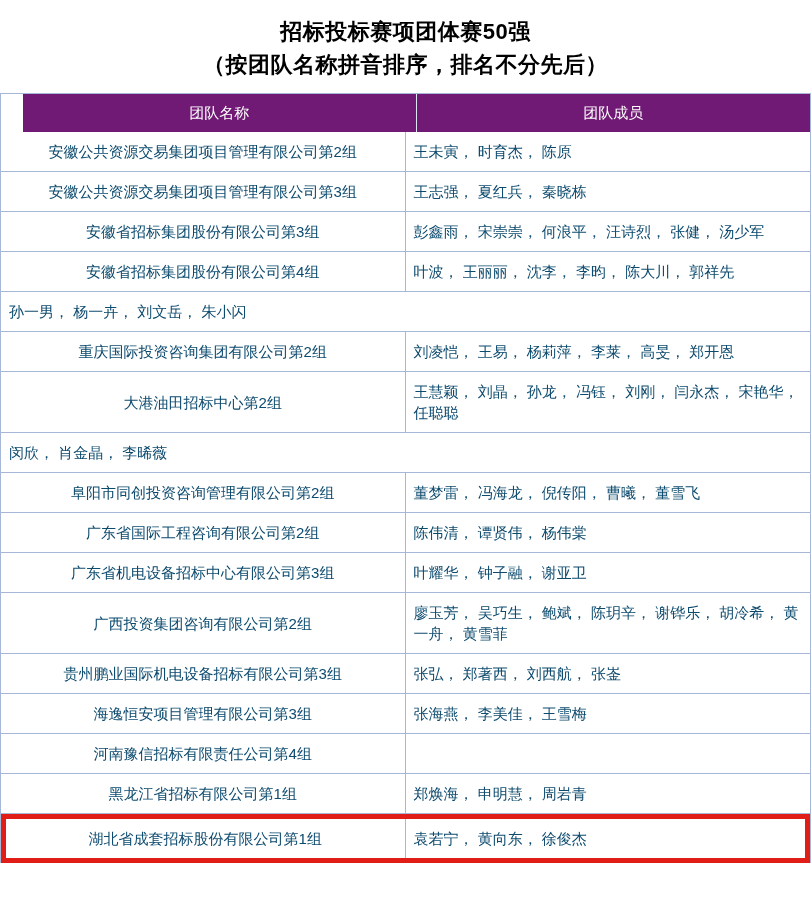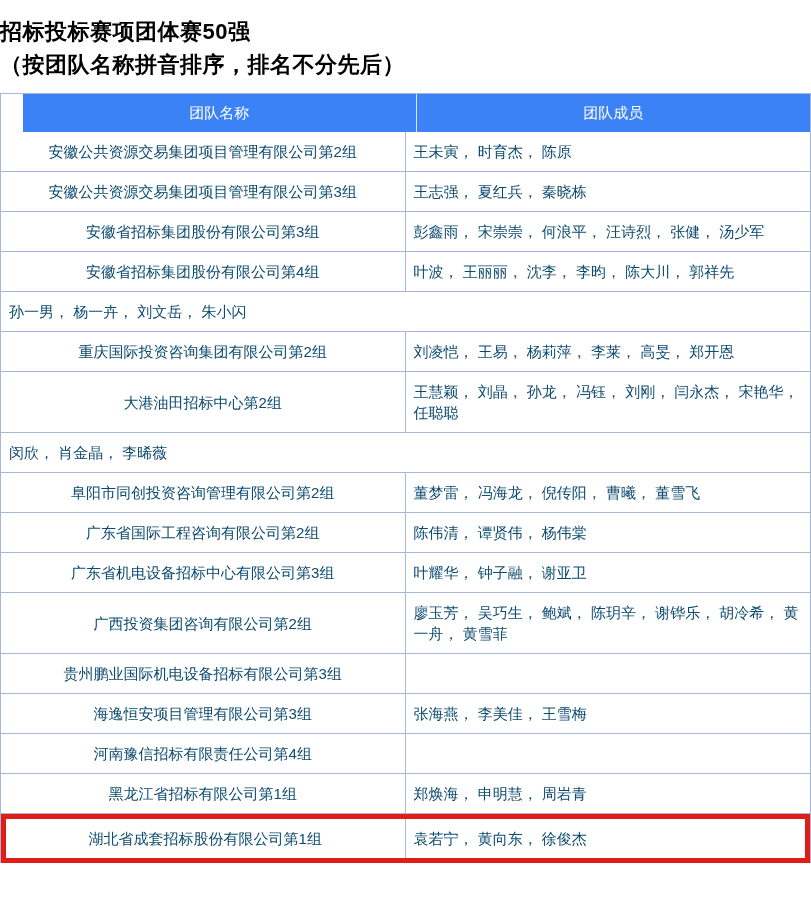--- a/index.html
+++ b/index.html
@@ -16,39 +16,39 @@
   }
   .page {
     width: 811px;
     height: 917px;
     background: #ffffff;
     position: relative;
   }
   .title-block {
     padding-top: 15px;
     padding-bottom: 12px;
-    text-align: left;
+    text-align: center;
   }
   .title-line {
     font-size: 22px;
     font-weight: bold;
     color: #000000;
     line-height: 33px;
     letter-spacing: 0.5px;
   }
   .grid-table {
     width: 811px;
     box-sizing: border-box;
     border-left: 1px solid #A6B7D8;
     border-right: 1px solid #A6B7D8;
     border-top: 1px solid #A6B7D8;
   }
   .header-row {
     display: flex;
-    background: #3b82f6;
+    background: #701a75;
     margin-left: 22px;
   }
   .header-cell {
     box-sizing: border-box;
     width: 50%;
     color: #FFFFFF;
     font-size: 15px;
     text-align: center;
     padding: 11px 4px;
     line-height: 16px;
@@ -159,20 +159,21 @@
     <div class="cell members">叶耀华， 钟子融， 谢亚卫</div>
   </div>
 
   <div class="row">
     <div class="cell team">广西投资集团咨询有限公司第2组</div>
     <div class="cell members">廖玉芳， 吴巧生， 鲍斌， 陈玥辛， 谢铧乐， 胡冷希， 黄一舟， 黄雪菲</div>
   </div>
 
   <div class="row">
     <div class="cell team">贵州鹏业国际机电设备招标有限公司第3组</div>
+    <div class="cell members">张弘， 郑著西， 刘西航， 张崟</div>
   </div>
 
   <div class="row">
     <div class="cell team">海逸恒安项目管理有限公司第3组</div>
     <div class="cell members">张海燕， 李美佳， 王雪梅</div>
   </div>
 
   <div class="row">
     <div class="cell team">河南豫信招标有限责任公司第4组</div>
   </div>

